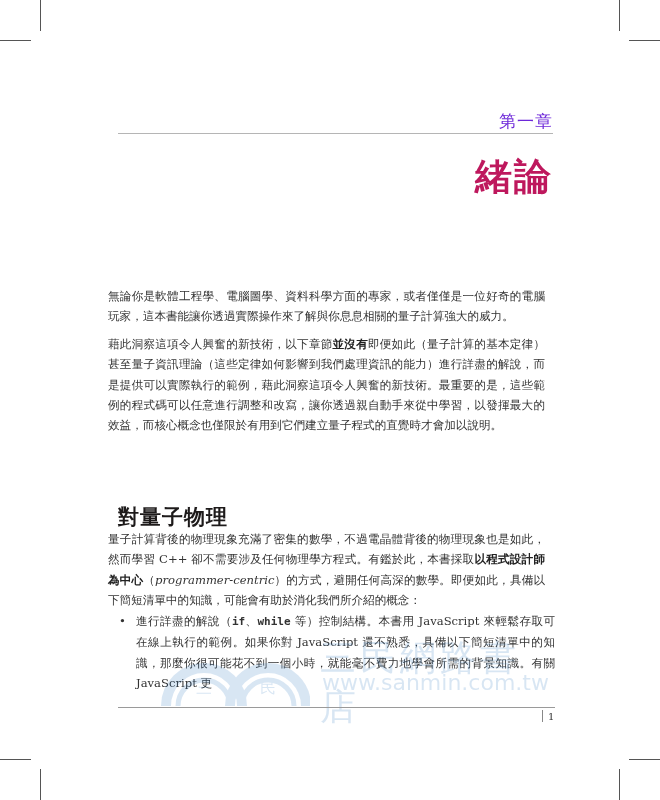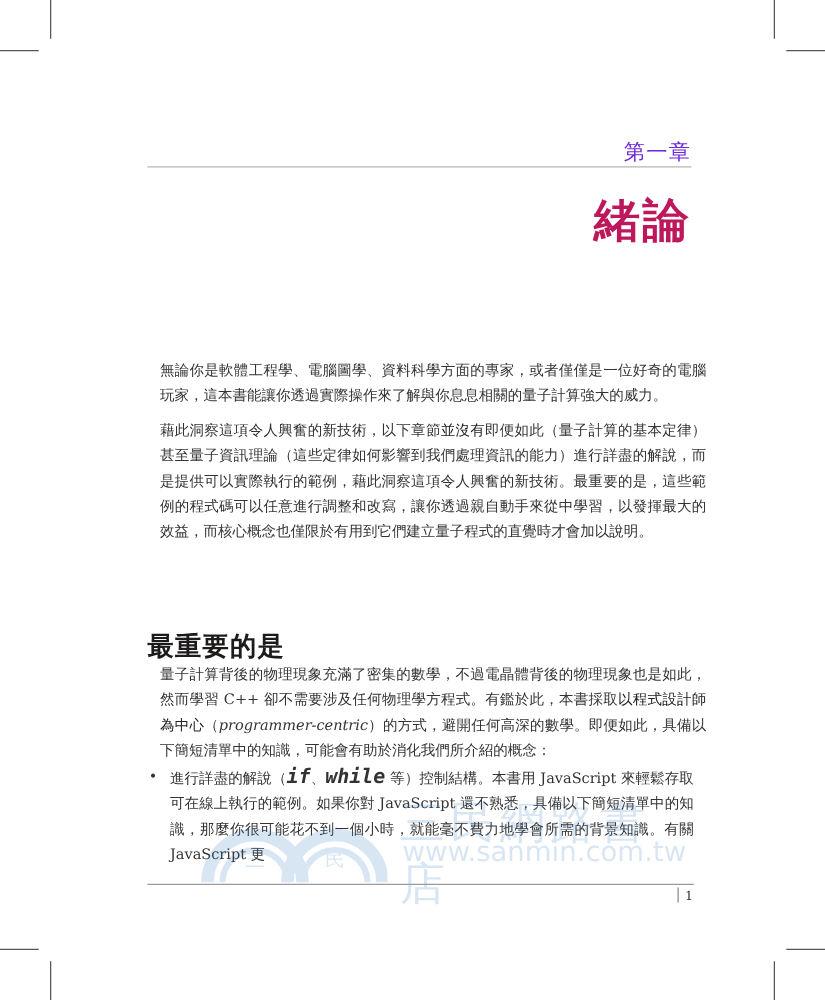--- a/index.html
+++ b/index.html
@@ -41,34 +41,34 @@
     right: 107px;
     top: 152px;
     font-family: Liberation Mono, monospace;
     font-weight: bold;
     font-size: 37px;
     color: #be185d;
     letter-spacing: 2px;
   }
   .body-text {
     position: absolute;
-    left: 128px;
+    left: 108px;
     width: 437px;
     font-size: 11.6px;
     line-height: 20.4px;
     color: #333;
     text-align: justify;
     text-justify: inter-character;
   }
   .body-text p {
     margin: 0;
   }
-  .b { font-weight: normal; color: #222; }
+  .b { font-weight: bold; color: #222; }
   .i { font-style: italic; }
-  .mono { font-family: "DejaVu Sans Mono", "Liberation Mono", monospace; font-weight: bold; font-style: italic; font-size: 16px; }
+  .mono { font-family: "DejaVu Sans Mono", "Liberation Mono", monospace; font-weight: bold; font-size: 11px; }
   .section-heading {
     position: absolute;
     left: 118px;
     top: 503px;
     font-family: "DejaVu Sans", "Liberation Sans", sans-serif;
     font-weight: bold;
     font-size: 21px;
     color: #1d1a1a;
     letter-spacing: 1px;
   }
@@ -161,21 +161,21 @@
 <div class="chapter-rule"></div>
 <div class="chapter-title">緒論</div>
 
 <div class="body-text" style="top:286px;">
   <p style="margin-bottom:7px;">無論你是軟體工程學、電腦圖學、資料科學方面的專家，或者僅僅是一位好奇的電腦玩家，這本書能讓你透過實際操作來了解與你息息相關的量子計算強大的威力。</p>
   <p style="margin-bottom:7px;">
     <span>藉此洞察這項令人興奮的新技術，以下章節</span><span class="b">並沒有</span><span>即便如此（量子計算的基本定律）甚至量子資訊理論（這些定律如何影響到我們處理資訊的能力）進行詳盡的解說，而是提供可以實際執行的範例，藉此洞察這項令人興奮的新技術。最重要的是，這些範例的程式碼可以任意進行調整和改寫，讓你透過親自動手來從中學習，以發揮最大的效益，而核心概念也僅限於有用到它們建立量子程式的直覺時才會加以說明。</span>
   </p>
 </div>
 
-<div class="section-heading">最重要的是</div>
+<div class="section-heading">對量子物理</div>
 
 <div class="body-text" style="top:529px;">
   <p>
     <span>量子計算背後的物理現象充滿了密集的數學，不過電晶體背後的物理現象也是如此，然而學習 C++ 卻不需要涉及任何物理學方程式。有鑑於此，本書採取</span><span class="b">以程式設計師為中心</span><span>（</span><span class="i">programmer-centric</span><span>）的方式，避開任何高深的數學。即便如此，具備以下簡短清單中的知識，可能會有助於消化我們所介紹的概念：</span>
   </p>
 </div>
 
 <ul class="bullet-list">
   <li>
     <span class="bullet-dot">•</span>

